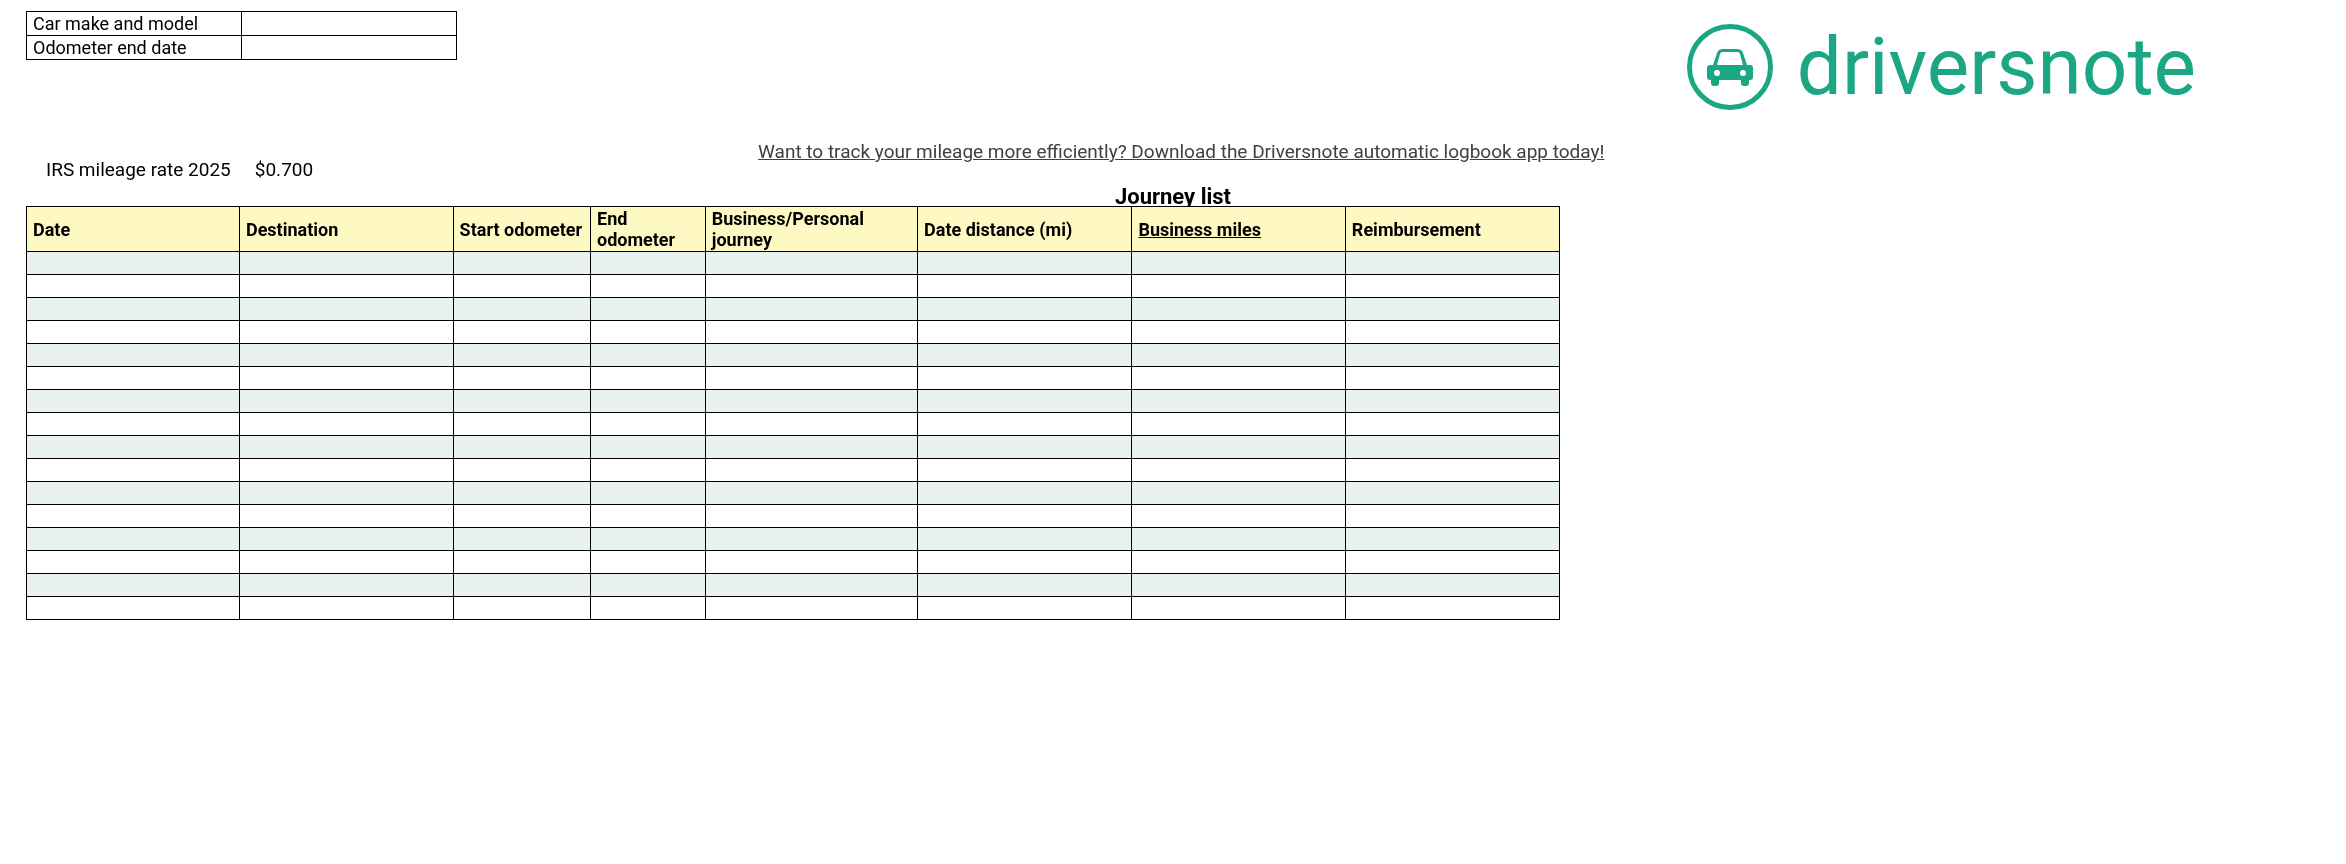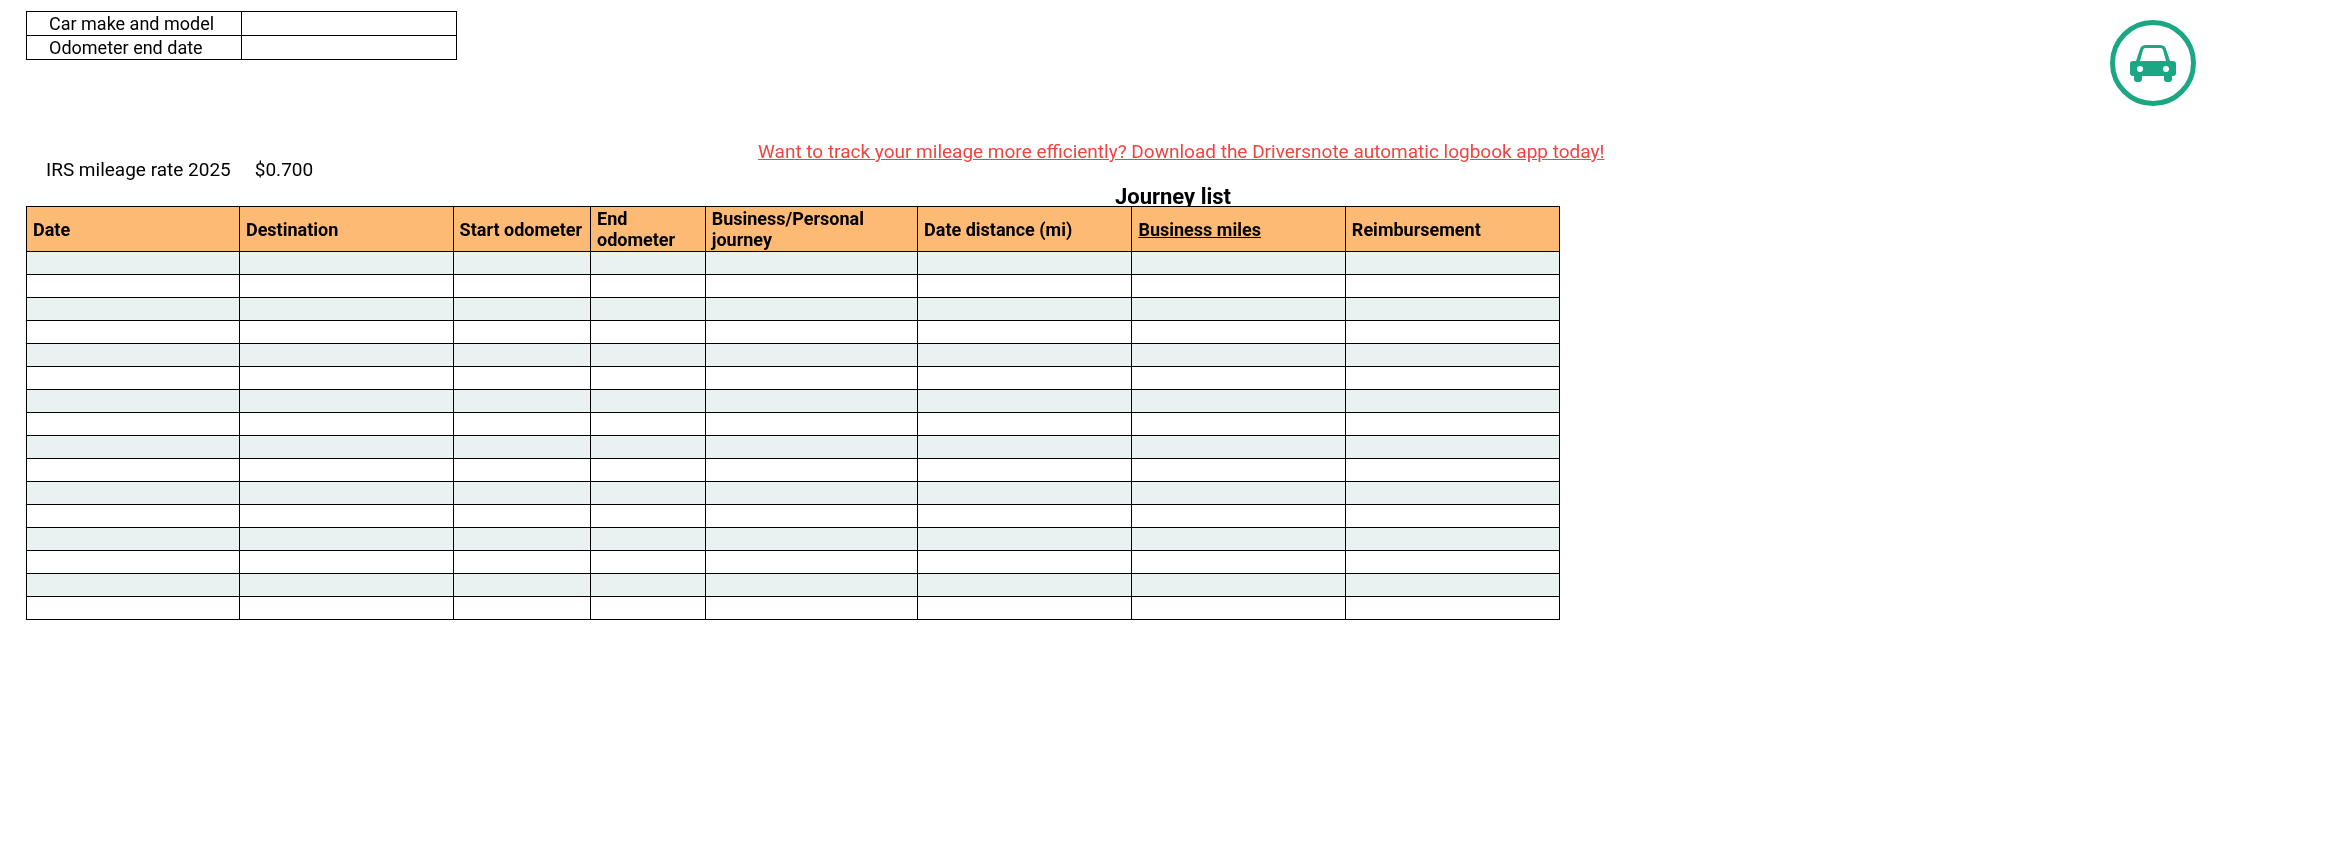--- a/index.html
+++ b/index.html
@@ -16,21 +16,21 @@
     }
     .info-table {
       position: absolute;
       top: 11px;
       left: 26px;
       border-collapse: collapse;
       font-size: 18px;
     }
     .info-table td {
       border: 1px solid #000;
-      padding: 1px 22px;
+      padding: 1px 6px;
       height: 23px;
       vertical-align: middle;
       margin-left: 48px;
     }
     .info-table td.label-cell {
       width: 215px;
     }
     .info-table td.value-cell {
       width: 215px;
     }
@@ -63,21 +63,21 @@
       font-size: 80px;
       font-weight: 400;
       color: #1ba784;
       letter-spacing: 0px;
     }
     .promo-link {
       position: absolute;
       top: 140px;
       left: 758px;
       font-size: 19px;
-      color: #ef4444;
+      color: #404040;
       text-decoration: underline;
     }
     .journey-title {
       position: absolute;
       top: 184px;
       left: 50%;
       transform: translateX(-50%);
       font-size: 22px;
       font-weight: 700;
       text-decoration: underline;
@@ -89,21 +89,21 @@
       border-collapse: collapse;
       width: 1534px;
       font-size: 18px;
     }
     .journey-table th {
       border: 1px solid #000;
       padding: 1px 6px;
       text-align: left;
       font-weight: 700;
       height: 23px;
-      background: #fdba74;
+      background: #fef9c3;
     }
     .journey-table th.col-date { width: 215px; }
     .journey-table th.col-dest { width: 215px; }
     .journey-table th.col-start { width: 138px; }
     .journey-table th.col-end { width: 115px; }
     .journey-table th.col-bp { width: 213px; }
     .journey-table th.col-total { width: 216px; }
     .journey-table th.col-biz { width: 215px; text-decoration: underline; }
     .journey-table th.col-reimb { width: 215px; }
     .journey-table td {
@@ -141,20 +141,21 @@
 
 <div class="logo-area">
   <div class="logo-circle">
     <svg width="50" height="40" viewBox="0 0 50 40">
       <path d="M 8 18 L 12 6 C 13 3 15 2 18 2 L 32 2 C 35 2 37 3 38 6 L 42 18 L 45 18 C 47 18 48 19 48 21 L 48 30 C 48 32 47 33 45 33 L 44 33 L 44 36 C 44 38 43 39 41 39 L 39 39 C 37 39 36 38 36 36 L 36 33 L 14 33 L 14 36 C 14 38 13 39 11 39 L 9 39 C 7 39 6 38 6 36 L 6 33 L 5 33 C 3 33 2 32 2 30 L 2 21 C 2 19 3 18 5 18 Z" fill="#1ba784"></path>
       <path d="M 12 18 L 15 7 C 15.5 5.5 16.5 5 18 5 L 32 5 C 33.5 5 34.5 5.5 35 7 L 38 18 Z" fill="#fff"></path>
       <circle cx="12" cy="26" r="3" fill="#fff"></circle>
       <circle cx="38" cy="26" r="3" fill="#fff"></circle>
     </svg>
   </div>
+  <span class="logo-text">driversnote</span>
 </div>
 
 <a href="#" class="promo-link">Want to track your mileage more efficiently? Download the Driversnote automatic logbook app today!</a>
 
 <div class="journey-title">Journey list</div>
 
 <table class="journey-table">
   <thead>
     <tr>
       <th class="col-date">Date</th>

